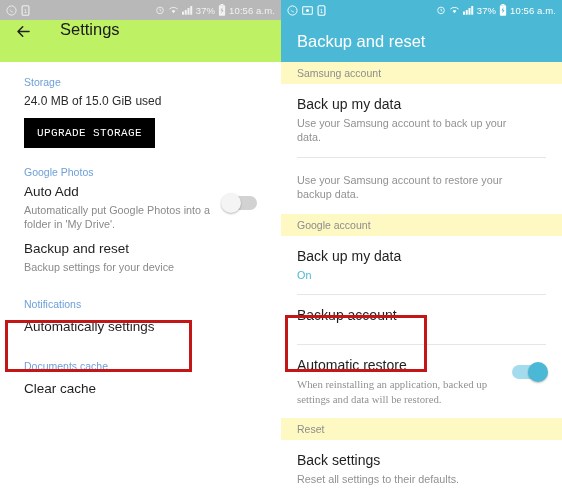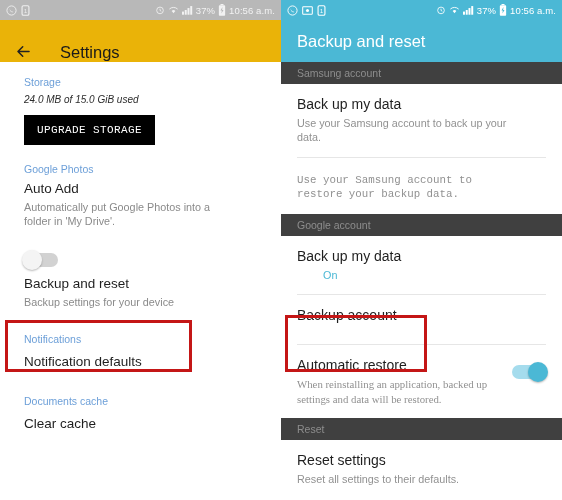--- a/index.html
+++ b/index.html
@@ -41,22 +41,22 @@
   .statusbar.right-sb { background: #4bb8d5; color: #ffffff; }
   .sb-left-icons { display: flex; align-items: center; gap: 4px; }
   .sb-right { display: flex; align-items: center; gap: 3px; white-space: nowrap; }
   .sb-icon { display: inline-flex; align-items: center; }
   .sb-text { font-size: 9.5px; }
 
   
   .left-appbar {
     height: 42px;
     display: flex;
-    align-items: flex-end;
-    background: #eab308;
+    align-items: flex-start;
+    background: #bef264;
     padding-left: 12px;
     box-sizing: border-box;
   }
   .back-arrow {
     width: 22px; height: 22px;
     display: flex; align-items: center; justify-content: center;
     cursor: pointer;
   }
   .left-title {
     font-size: 16.5px;
@@ -81,42 +81,40 @@
     color: #1f1f1f;
     line-height: 1.25;
   }
   .row-sub {
     font-size: 10.8px;
     color: #8a8a8a;
     line-height: 1.35;
     margin-top: 2px;
   }
   .storage-value {
-    font-size: 10px;
+    font-size: 12px;
     color: #2b2b2b;
     margin-bottom: 10px;
-    font-style: italic;
   }
   .upgrade-btn {
     display: inline-block;
     background: #000000;
     color: #ffffff;
     font-size: 11px;
     letter-spacing: .4px;
     padding: 9px 13px;
     border: none;
     cursor: pointer;
     font-family: Liberation Mono, monospace;
   }
   .row-with-toggle {
     display: flex;
     align-items: flex-start;
     justify-content: space-between;
     gap: 12px;
-    flex-direction: column;
   }
   .row-text { flex: 1; }
 
   
   .toggle {
     width: 34px;
     height: 14px;
     border-radius: 7px;
     position: relative;
     flex-shrink: 0;
@@ -153,21 +151,21 @@
     align-items: center;
     padding-left: 16px;
     box-sizing: border-box;
   }
   .right-title {
     color: #ffffff;
     font-size: 16.5px;
   }
   .r-body { position: relative; }
   .group-header {
-    background: #404040;
+    background: #fef9c3;
     color: #8d8d8d;
     font-size: 10.5px;
     padding: 5px 16px 5px 16px;
     box-sizing: border-box;
   }
   .r-item {
     padding: 12px 16px 12px 16px;
     box-sizing: border-box;
     background: #ffffff;
     cursor: pointer;
@@ -176,21 +174,21 @@
     font-size: 14px;
     color: #1f1f1f;
     line-height: 1.2;
   }
   .r-item .r-sub {
     font-size: 10.8px;
     color: #919191;
     line-height: 1.35;
     margin-top: 3px;
   }
-  .r-item .r-sub.accent { color: #4bb8d5; margin-left: 26px; }
+  .r-item .r-sub.accent { color: #4bb8d5; }
   .divider {
     height: 1px;
     background: #e6e6e6;
     margin: 0 16px;
   }
   .r-item.with-toggle {
     display: flex;
     align-items: flex-start;
     justify-content: space-between;
     gap: 10px;
@@ -279,21 +277,21 @@
         </div>
       </div>
 
       <div style="margin-top:9px;">
         <div class="row-title">Backup and reset</div>
         <div class="row-sub">Backup settings for your device</div>
       </div>
 
       <div class="sec-label" style="margin-top:24px;">Notifications</div>
       <div style="margin-top:9px;">
-        <div class="row-title">Notification defaults</div>
+        <div class="row-title">Automatically settings</div>
       </div>
 
       <div class="sec-label" style="margin-top:24px;">Documents cache</div>
       <div style="margin-top:9px;">
         <div class="row-title">Clear cache</div>
       </div>
     </div>
 
     <div class="hl-box" id="hl-left"></div>
   </div>
@@ -362,21 +360,21 @@
 
       <div class="group-header">Samsung account</div>
 
       <div class="r-item">
         <div class="r-title">Back up my data</div>
         <div class="r-sub" style="max-width:215px;">Use your Samsung account to back up your data.</div>
       </div>
       <div class="divider"></div>
 
       <div class="r-item">
-        <div class="r-sub" style="max-width:215px;font-family:Liberation Mono, monospace;">Use your Samsung account to restore your backup data.</div>
+        <div class="r-sub" style="max-width:215px;">Use your Samsung account to restore your backup data.</div>
       </div>
 
       <div class="group-header">Google account</div>
 
       <div class="r-item">
         <div class="r-title">Back up my data</div>
         <div class="r-sub accent">On</div>
       </div>
       <div class="divider"></div>
 
@@ -391,21 +389,21 @@
           <div class="r-sub" style="max-width:205px;font-family:Liberation Serif, serif;">When reinstalling an application, backed up settings and data will be restored.</div>
         </div>
         <div class="toggle on">
           <div class="knob"></div>
         </div>
       </div>
 
       <div class="group-header">Reset</div>
 
       <div class="r-item clip-bottom">
-        <div class="r-title">Reset settings</div>
+        <div class="r-title">Back settings</div>
         <div class="r-sub" style="max-width:215px;">Reset all settings to their defaults.</div>
       </div>
 
       <div class="hl-box" id="hl-right"></div>
     </div>
   </div>
 
 </div>
 
 </body></html>

